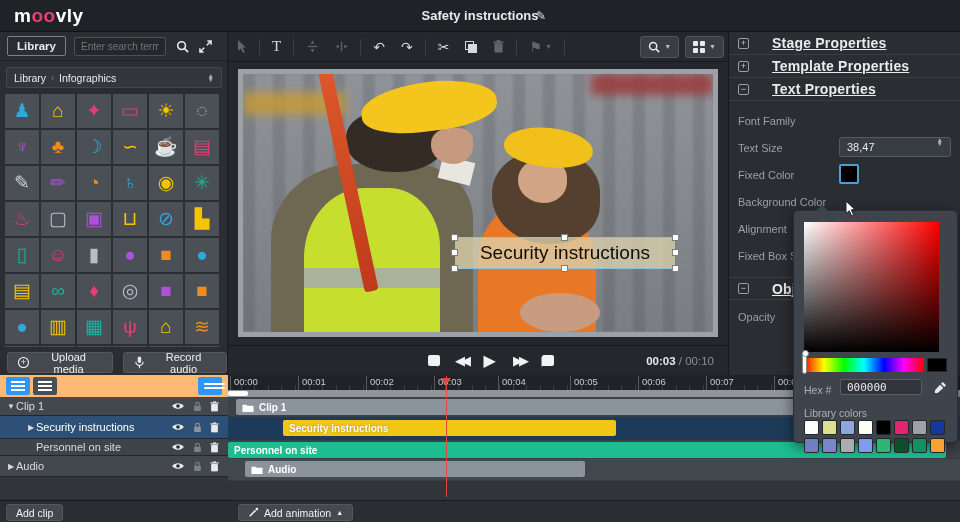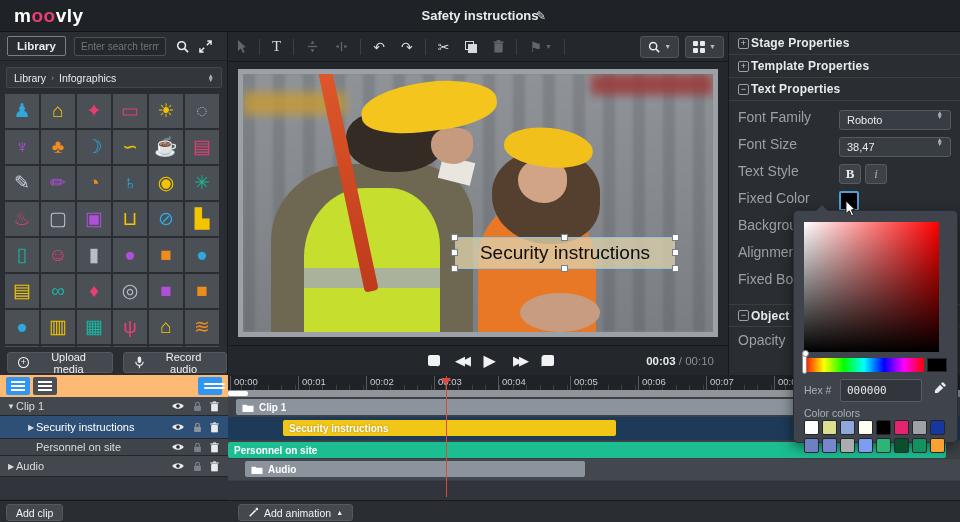--- a/index.html
+++ b/index.html
@@ -89,43 +89,43 @@
   .tp { font-size:13px; display:inline-flex; align-items:center; line-height:1; }
   .tp .bar { width:2px; height:11px; background:#f0f2f4; }
   .tp-time { position:absolute; right:14px; font-size:11.5px; font-weight:bold; }
   .tp-time .total { color:#8a9097; font-weight:normal; }
 
   
   .rightpanel { left:728px; top:32px; width:232px; height:343px; background:#2a2d32; border-left:1px solid #17191d; }
   .sect { position:relative; height:23px; border-bottom:1px solid #3a3e44; display:flex; align-items:center; }
   .pm { width:11px; height:11px; border:1px solid #9aa0a8; border-radius:2px; margin-left:9px; color:#c6cace;
         font-size:9px; line-height:9px; text-align:center; }
-  .sect b { font-size:12px; margin-left:2px; letter-spacing:.2px; }
+  .sect b { font-size:14px; margin-left:23px; letter-spacing:.2px;text-decoration:underline; }
   .frow { position:relative; height:27px; }
-  .flabel { position:absolute; left:9px; top:2px; font-size:14px; color:#9aa0a8; }
+  .flabel { position:absolute; left:9px; top:8px; font-size:11px; color:#9aa0a8; }
   .fsel { position:absolute; left:110px; right:9px; top:3px; height:20px; background:#383d44; border:1px solid #565b62;
           border-radius:3px; font-size:11px; line-height:18px; padding:0 7px; display:flex; }
   .stylebtn { position:absolute; top:3px; width:22px; height:20px; background:#3e434a; border:1px solid #565b62;
               border-radius:3px; font-family:"Liberation Serif",serif; font-size:13px; text-align:center; line-height:18px; }
   .swatch { position:absolute; left:110px; top:3px; width:20px; height:20px; background:#000; border:2px solid #4a9fd4; border-radius:2px; }
 
   
   .popup { left:793px; top:210px; width:165px; height:233px; background:#3f444c; border:1px solid #2a2d33;
            border-radius:5px; box-shadow:0 4px 14px rgba(0,0,0,.5); z-index:50; }
   .popup .notch { position:absolute; left:22px; top:-6px; width:0; height:0;
                   border-left:6px solid transparent; border-right:6px solid transparent; border-bottom:6px solid #3f444c; }
   .sv { position:absolute; left:10px; top:11px; width:135px; height:130px;
         background:linear-gradient(to top, #000, rgba(0,0,0,0)), linear-gradient(to right, #fff, #f00); }
   .hue { position:absolute; left:10px; top:147px; width:120px; height:14px;
          background:linear-gradient(to right,#f00,#ff0,#0f0,#0ff,#00f,#f0f,#f00); }
   .hue-pin { position:absolute; left:8px; top:142px; width:5px; height:21px; background:#fff; border:1px solid #888; border-radius:3px; }
   .hue-pin:before { content:""; position:absolute; left:-1px; top:-4px; width:5px; height:5px; background:#fff; border:1px solid #888; border-radius:50%; }
   .curcol { position:absolute; right:10px; top:147px; width:20px; height:14px; background:#000; border:1px solid #23262b; }
   .hexlbl { position:absolute; left:10px; top:173px; font-size:10.5px; color:#aab0b6; }
-  .hexinput { position:absolute; left:46px; top:168px; width:82px; height:23px; background:#32363c; border:1px solid #5a5e64;
+  .hexinput { position:absolute; left:46px; top:168px; width:82px; height:16px; background:#32363c; border:1px solid #5a5e64;
               border-radius:2px; color:#e8eaec; font-size:11px; padding:0 6px; font-family:"DejaVu Sans Mono",monospace; }
   .dropper { position:absolute; right:10px; top:170px; color:#e8eaec; }
   .recent-lbl { position:absolute; left:10px; top:196px; font-size:10.5px; color:#aab0b6; }
   .recent { position:absolute; left:10px; top:209px; width:148px; display:flex; flex-wrap:wrap; gap:3px; }
   .rc { width:15px; height:15px; border:1px solid #23262b; border-radius:2px; }
 
   .cursor-arrow { left:844px; top:200px; z-index:60; pointer-events:none; }
 
   
   .tl-head { left:0; top:375px; width:880px; height:22px; background:#fdba74; }
@@ -427,42 +427,30 @@
       <span class="pm">+</span>
         <b>Template Properties</b>
     </div>
     <div class="sect">
       <span class="pm">−</span>
         <b>Text Properties</b>
     </div>
 
     <div class="frow" style="margin-top:6px;">
       <span class="flabel">Font Family</span>
-      <div class="fsel">
-        <span>Roboto</span>
-        <span class="sel-carets">
-            <span>▲</span>
-            <span>▼</span>
-          </span>
-      </div>
     </div>
     <div class="frow">
-      <span class="flabel">Font Size</span>
+      <span class="flabel">Text Size</span>
       <div class="fsel">
         <span>38,47</span>
         <span class="sel-carets">
             <span>▲</span>
             <span>▼</span>
           </span>
       </div>
-    </div>
-    <div class="frow">
-      <span class="flabel">Text Style</span>
-      <span class="stylebtn" style="left:110px;font-weight:bold;">B</span>
-      <span class="stylebtn" style="left:136px;font-style:italic;color:#aab0b6;">i</span>
     </div>
     <div class="frow">
       <span class="flabel">Fixed Color</span>
       <span class="swatch"></span>
     </div>
     <div class="frow">
       <span class="flabel">Background Color</span>
     </div>
     <div class="frow">
       <span class="flabel">Alignment</span>
@@ -485,21 +473,21 @@
     <div class="hue"></div>
     <div class="hue-pin"></div>
     <div class="curcol"></div>
     <span class="hexlbl">Hex #</span>
     <input class="hexinput" value="000000" style="">
     <span class="dropper">
         <svg width="13" height="13" viewBox="0 0 14 14">
           <use href="#i-dropper" color="#e8eaec"></use>
         </svg>
       </span>
-    <span class="recent-lbl">Color colors</span>
+    <span class="recent-lbl">Library colors</span>
     <div class="recent" id="recentColors">
         <span class="rc" style="background: rgb(255, 255, 255);"></span>
         <span class="rc" style="background: rgb(221, 225, 143);"></span>
         <span class="rc" style="background: rgb(143, 167, 217);"></span>
         <span class="rc" style="background: rgb(255, 254, 242);"></span>
         <span class="rc" style="background: rgb(0, 0, 0);"></span>
         <span class="rc" style="background: rgb(229, 36, 110);"></span>
         <span class="rc" style="background: rgb(158, 162, 166);"></span>
         <span class="rc" style="background: rgb(22, 55, 158);"></span>
         <span class="rc" style="background: rgb(111, 128, 194);"></span>

